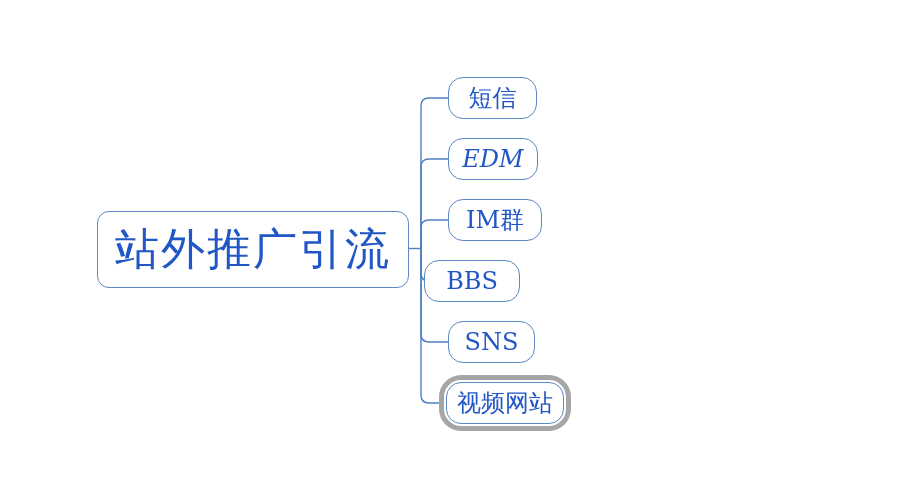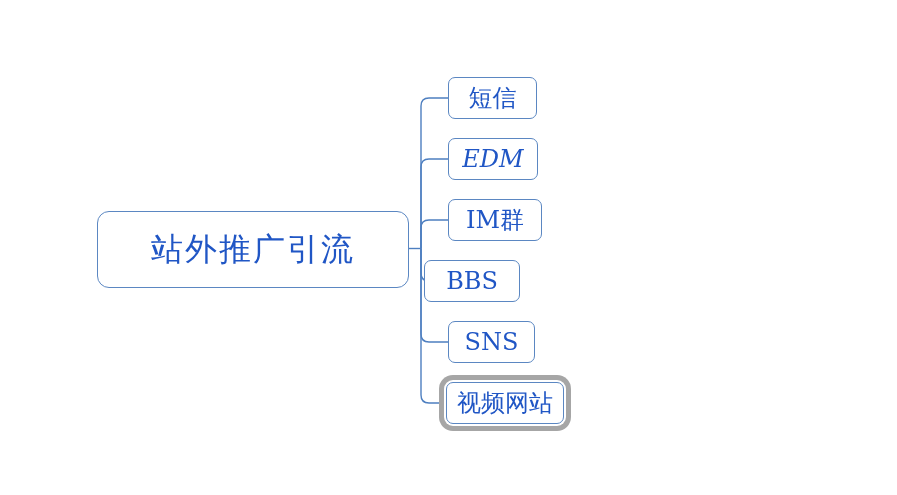--- a/index.html
+++ b/index.html
@@ -25,26 +25,26 @@
     background: #ffffff;
     border: 1.5px solid #5b87c2;
     color: #2056c5;
     white-space: nowrap;
     cursor: default;
   }
   .root-node {
     left: 97px; top: 211px;
     width: 312px; height: 77px;
     border-radius: 12px;
-    font-size: 32px;
+    font-size: 44px;
     letter-spacing: 2px;
   }
   .child-node {
     height: 42px;
-    border-radius: 7px;
+    border-radius: 15px;
     font-size: 24px;
   }
   .child-0 { left: 448px; top: 77px;  width: 89px; }
   .child-1 { left: 448px; top: 138px; width: 90px; font-style: italic; }
   .child-2 { left: 448px; top: 199px; width: 94px; }
   .child-3 { left: 424px; top: 260px; width: 96px; }
   .child-4 { left: 448px; top: 321px; width: 87px; }
   .child-5 { left: 446px; top: 382px; width: 118px; }
   .selected {
     box-shadow: 0 0 0 2px #ffffff, 0 0 0 7px #a6a6a6;

